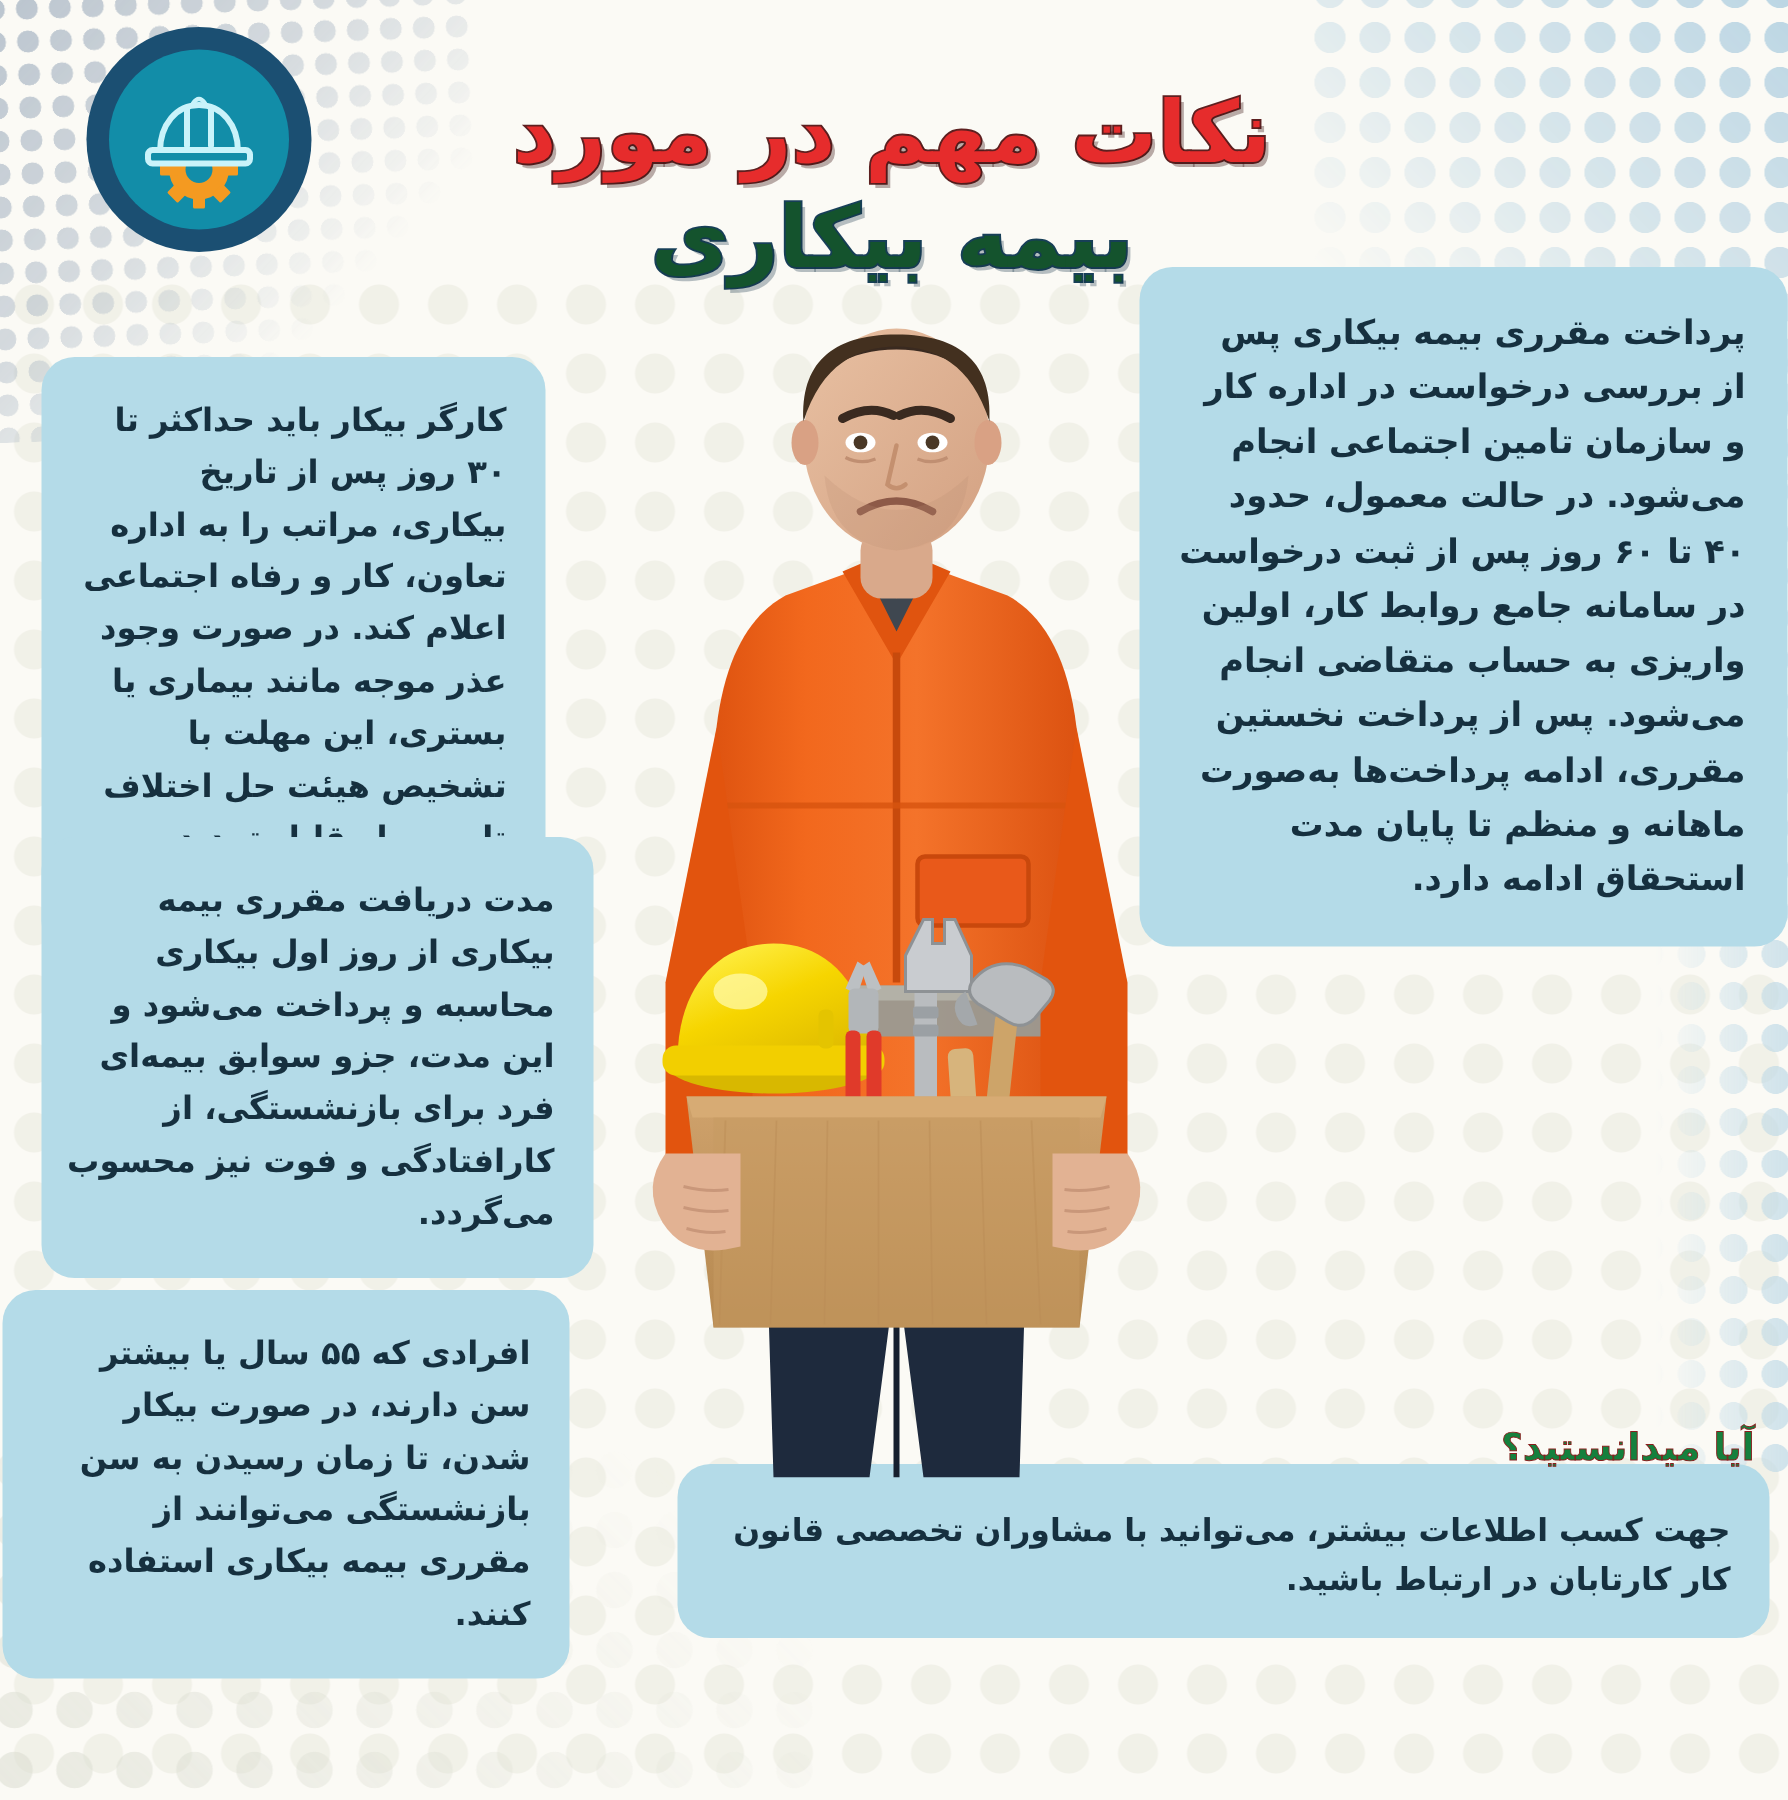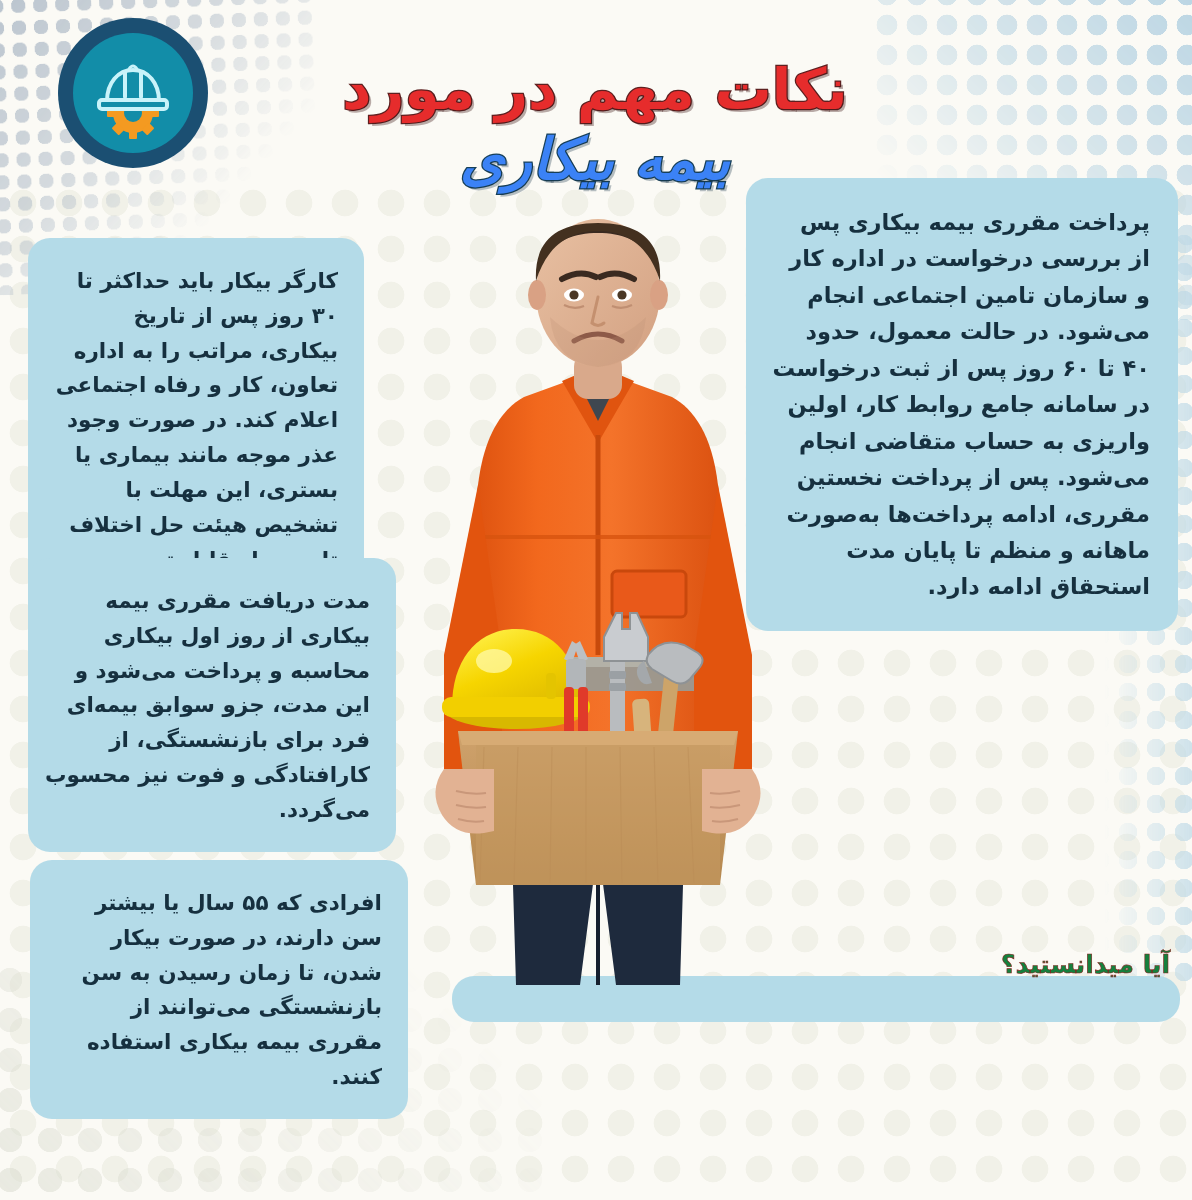--- a/index.html
+++ b/index.html
@@ -90,48 +90,47 @@
   }
   #title-red{
     font-size:57px;
     color:#e62c2c;
     -webkit-text-stroke:2.5px #5d2020;
     paint-order:stroke fill;
     text-shadow:3px 3px 0 rgba(60,20,20,.35);
   }
   #title-blue{
     font-size:57px;
-    color:#3b82f6;
+    color:#14532d;
     -webkit-text-stroke:2.5px #173f57;
     paint-order:stroke fill;
     text-shadow:3px 3px 0 rgba(20,50,70,.30);
     margin-top:6px;
-    font-style:italic;
   }
 
   
   .card{
     position:absolute;
     background:#b4dbe8;
     border-radius:22px;
     color:#16303f;
     direction:rtl;
     text-align:right;
     font-weight:bold;
     box-sizing:border-box;
   }
   .card p{margin:0;}
 
   
   #card-l1{left:28px;top:238px;width:336px;padding:26px 26px 24px 26px;font-size:21.5px;line-height:1.62;}
   #card-l2{left:28px;top:558px;width:368px;padding:26px 26px 24px 12px;font-size:21.5px;line-height:1.62;}
-  #card-l3{left:30px;top:860px;width:378px;padding:26px 26px 24px 26px;font-size:21.5px;line-height:1.62;}
-
-  
-  #card-r1{right:14px;top:178px;width:432px;padding:26px 28px 26px 26px;font-size:22.5px;line-height:1.62;}
+  #card-l3{left:2px;top:860px;width:378px;padding:26px 26px 24px 26px;font-size:21.5px;line-height:1.62;}
+
+  
+  #card-r1{right:0;top:178px;width:432px;padding:26px 28px 26px 26px;font-size:22.5px;line-height:1.62;}
   #card-r2{right:6px;top:618px;width:432px;padding:26px 28px 26px 26px;font-size:22.5px;line-height:1.62;}
 
   
   #card-bottom{
     left:452px;top:976px;width:728px;
     padding:24px 26px 22px 26px;
     font-size:21px;line-height:1.56;
     text-align:right;
   }
   #did-you-know{
@@ -358,15 +357,16 @@
   </div>
 
   <div class="card" id="card-r1">
     <p>پرداخت مقرری بیمه بیکاری پس از بررسی درخواست در اداره کار و سازمان تامین اجتماعی انجام می‌شود. در حالت معمول، حدود ۴۰ تا ۶۰ روز پس از ثبت درخواست در سامانه جامع روابط کار، اولین واریزی به حساب متقاضی انجام می‌شود. پس از پرداخت نخستین مقرری، ادامه پرداخت‌ها به‌صورت ماهانه و منظم تا پایان مدت استحقاق ادامه دارد.</p>
   </div>
 
 
   <div id="did-you-know">آیا میدانستید؟</div>
 
   <div class="card" id="card-bottom">
+    <p style="margin-top:4px;">جهت کسب اطلاعات بیشتر، می‌توانید با مشاوران تخصصی قانون کار کارتابان در ارتباط باشید.</p>
   </div>
 
 </div>
 
 </body></html>

